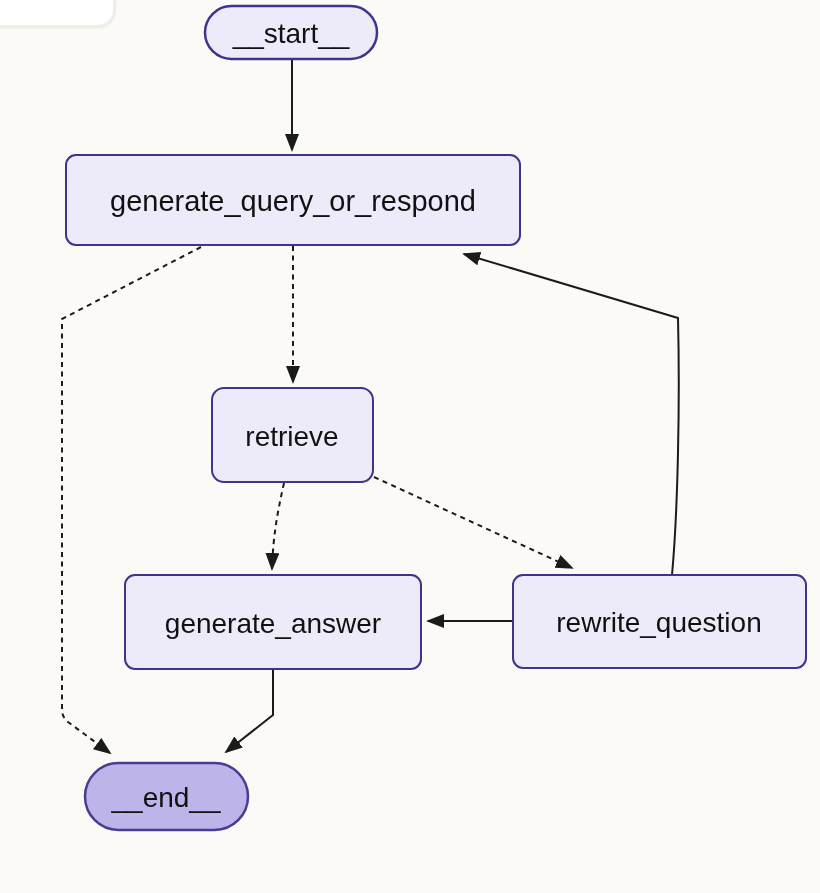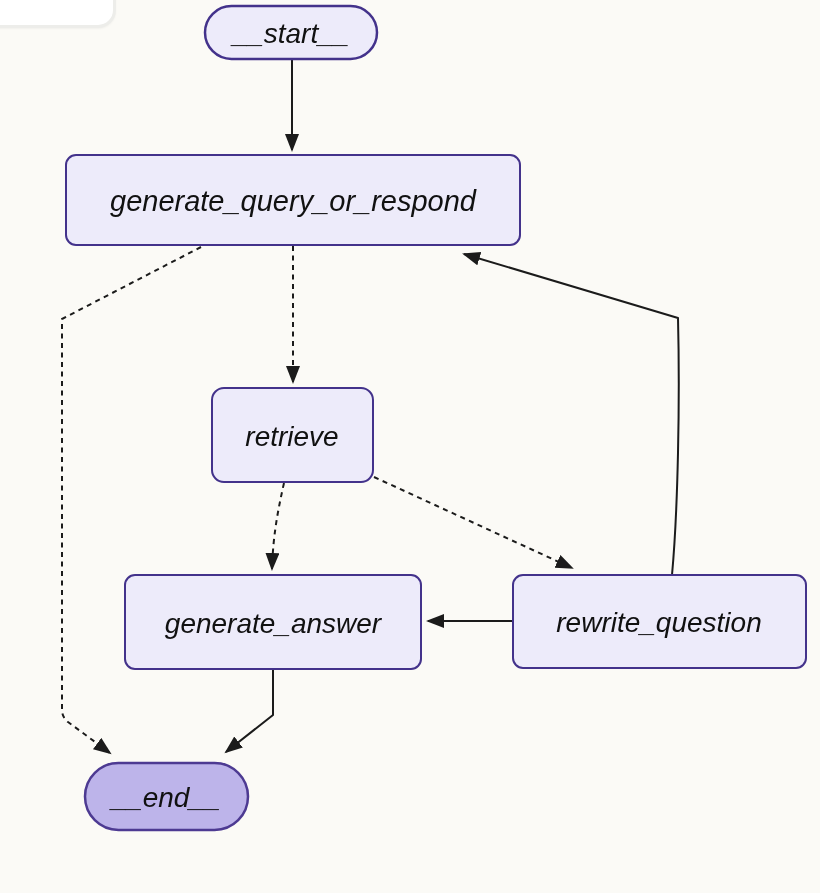--- a/index.html
+++ b/index.html
@@ -7,21 +7,20 @@
     padding: 0;
     background: #fbfaf6;
     font-family: "Liberation Sans", sans-serif;
   }
   .stage {
     position: relative;
     width: 820px;
     height: 893px;
     overflow: hidden;
     background: #fbfaf6;
-    font-style: italic;
   }
   .card-corner {
     position: absolute;
     left: -70px;
     top: -42px;
     width: 180px;
     height: 64px;
     background: #ffffff;
     border: 3px solid #ededea;
     border-radius: 18px;

